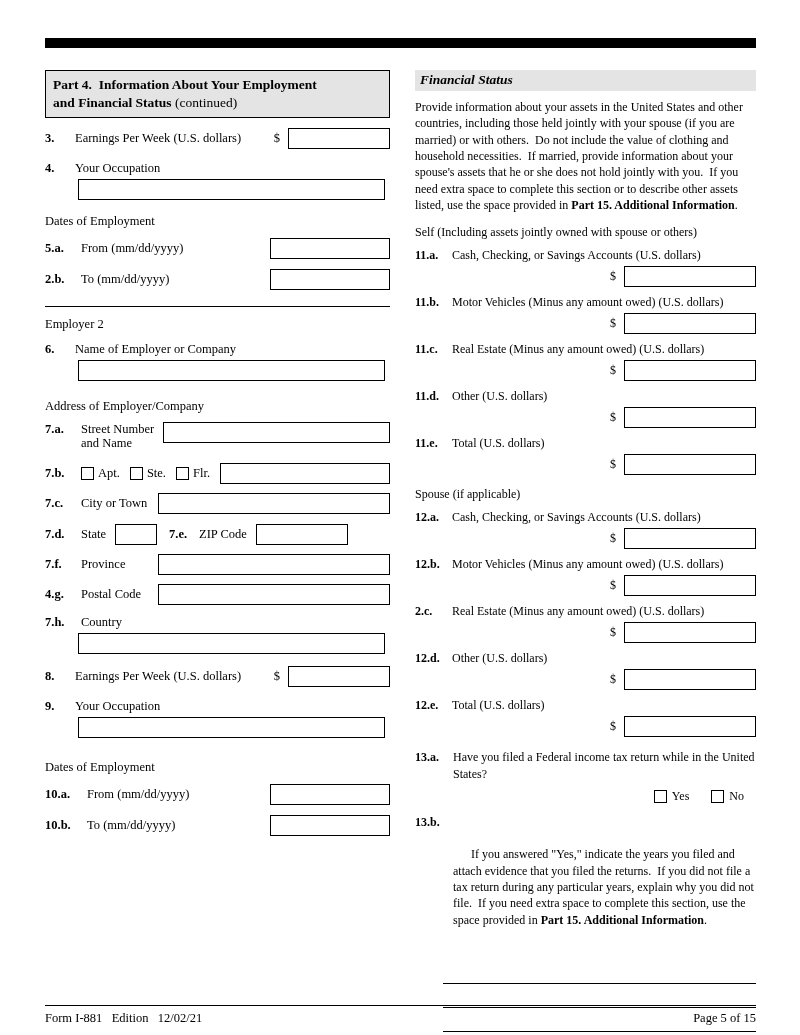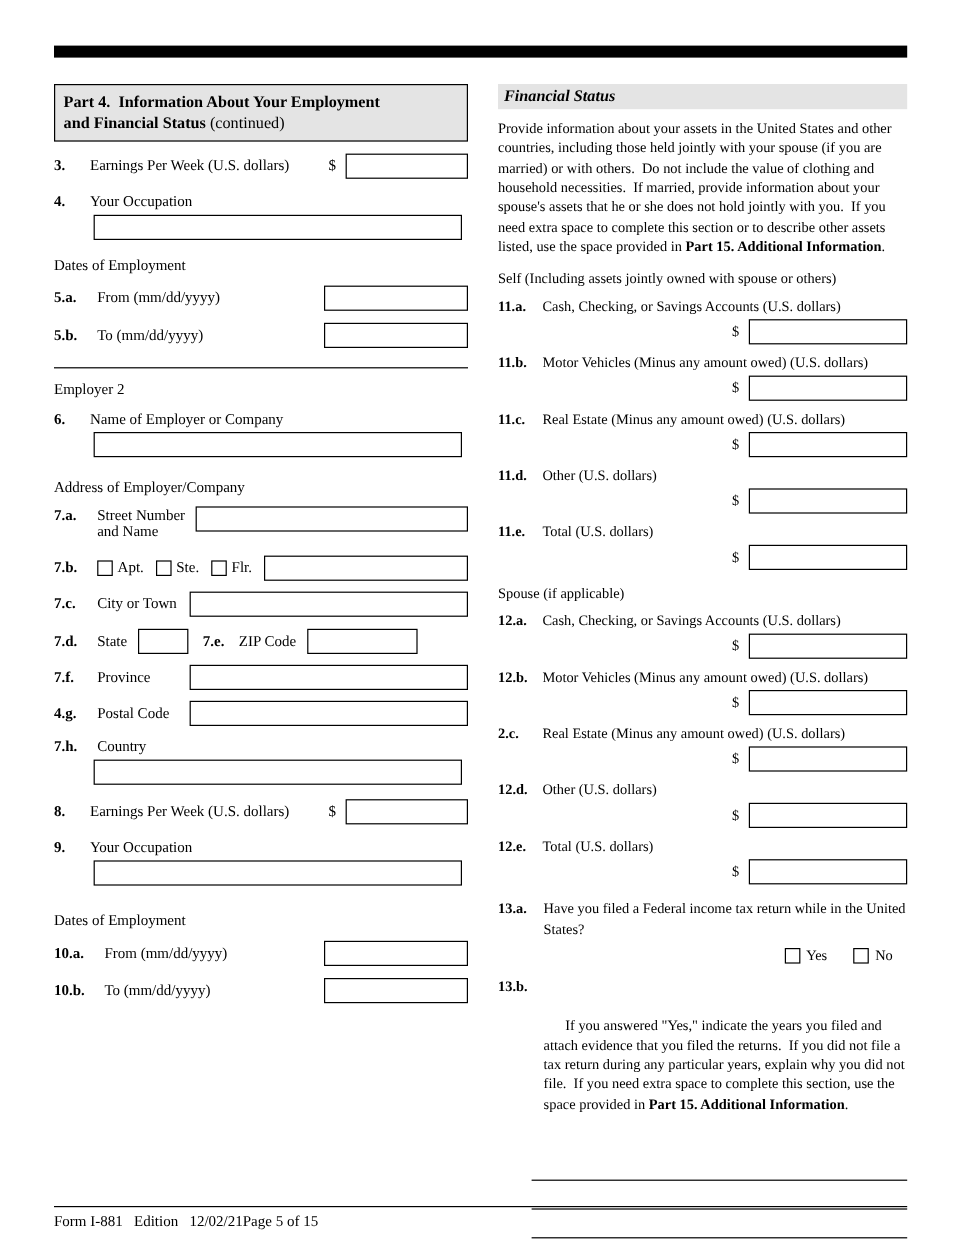--- a/index.html
+++ b/index.html
@@ -71,21 +71,21 @@
   .yn-row { display:flex; justify-content:flex-end; align-items:center; margin-top:7px; margin-right:12px; }
   .yn-row .cb { margin-right:5px; }
   .yn-row .yn-gap { margin-right:22px; }
 
   .write-lines { margin-top:16px; }
   .write-line { margin-left:28px; border-bottom:1px solid #000; height:23px; }
 
   .footer {
     position:absolute; left:45px; top:1005px; width:711px;
     border-top:1px solid #000; padding-top:5px;
-    display:flex; font-size:12.5px;
+    display:flex; justify-content:space-between; font-size:12.5px;
   }
   .ws-pre { white-space:pre; }
 </style>
 </head>
 <body>
 
 <div class="page">
 
   <div class="top-bar"></div>
 
@@ -113,21 +113,21 @@
 
     <div class="mt14">Dates of Employment</div>
 
     <div class="row mt9">
       <span class="num-md">5.a.</span>
       <span>From (mm/dd/yyyy)</span>
       <input type="text" class="box ml-auto" style="width: 120px;">
     </div>
 
     <div class="row mt10">
-      <span class="num-md">5.b.</span>
+      <span class="num-md">2.b.</span>
       <span>To (mm/dd/yyyy)</span>
       <input type="text" class="box ml-auto" style="width: 120px;">
     </div>
 
     <div class="sep mt16"></div>
 
     <div class="mt10">Employer 2</div>
 
     <div class="mt10">
       <div class="row">

